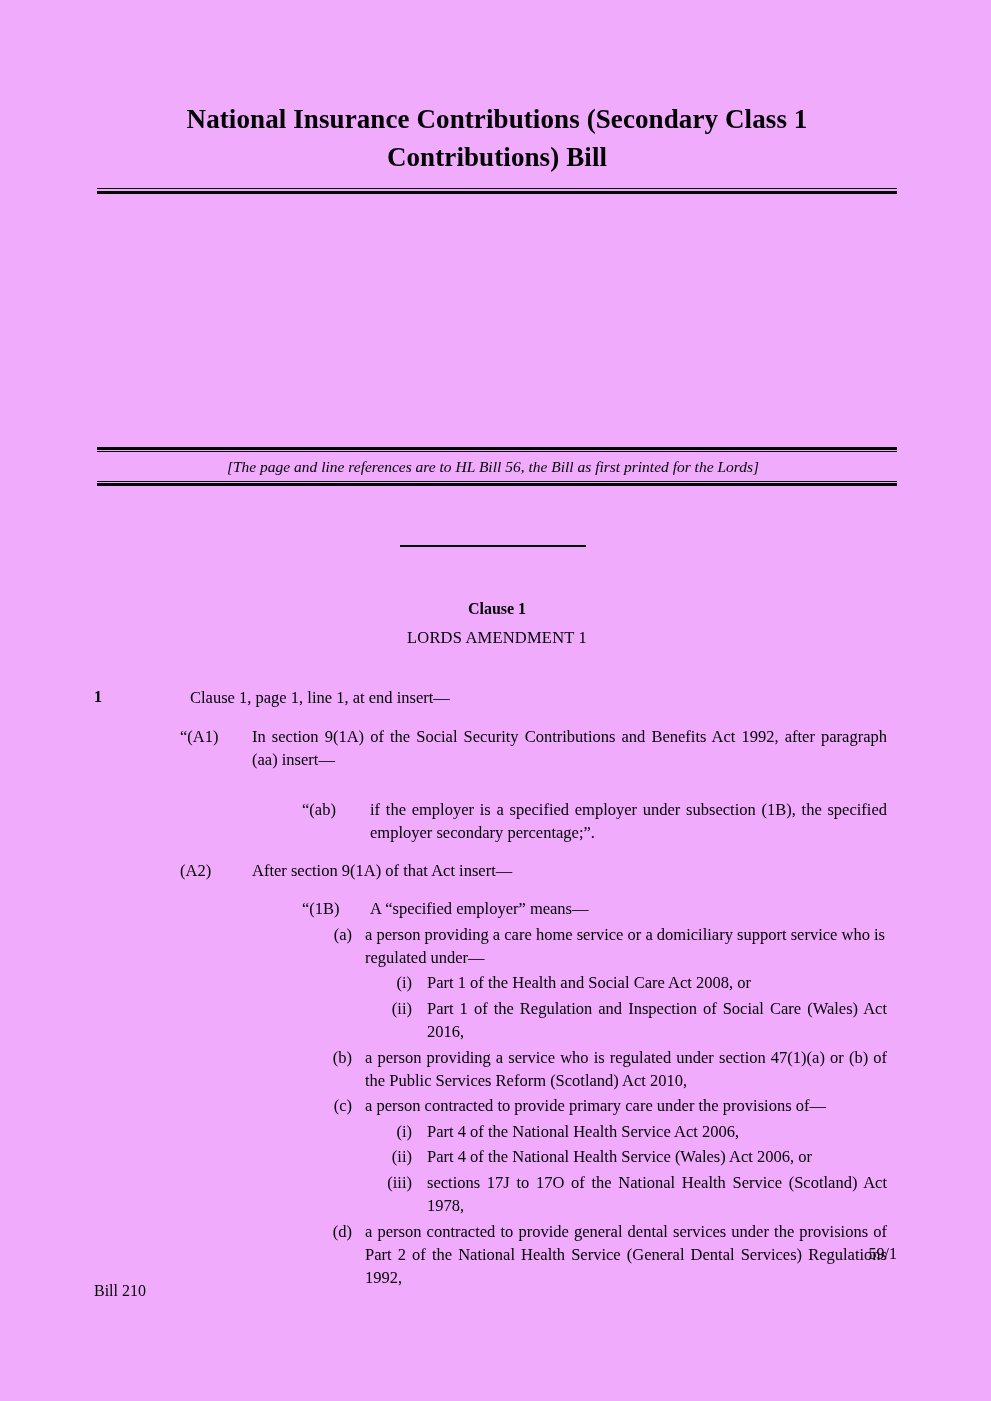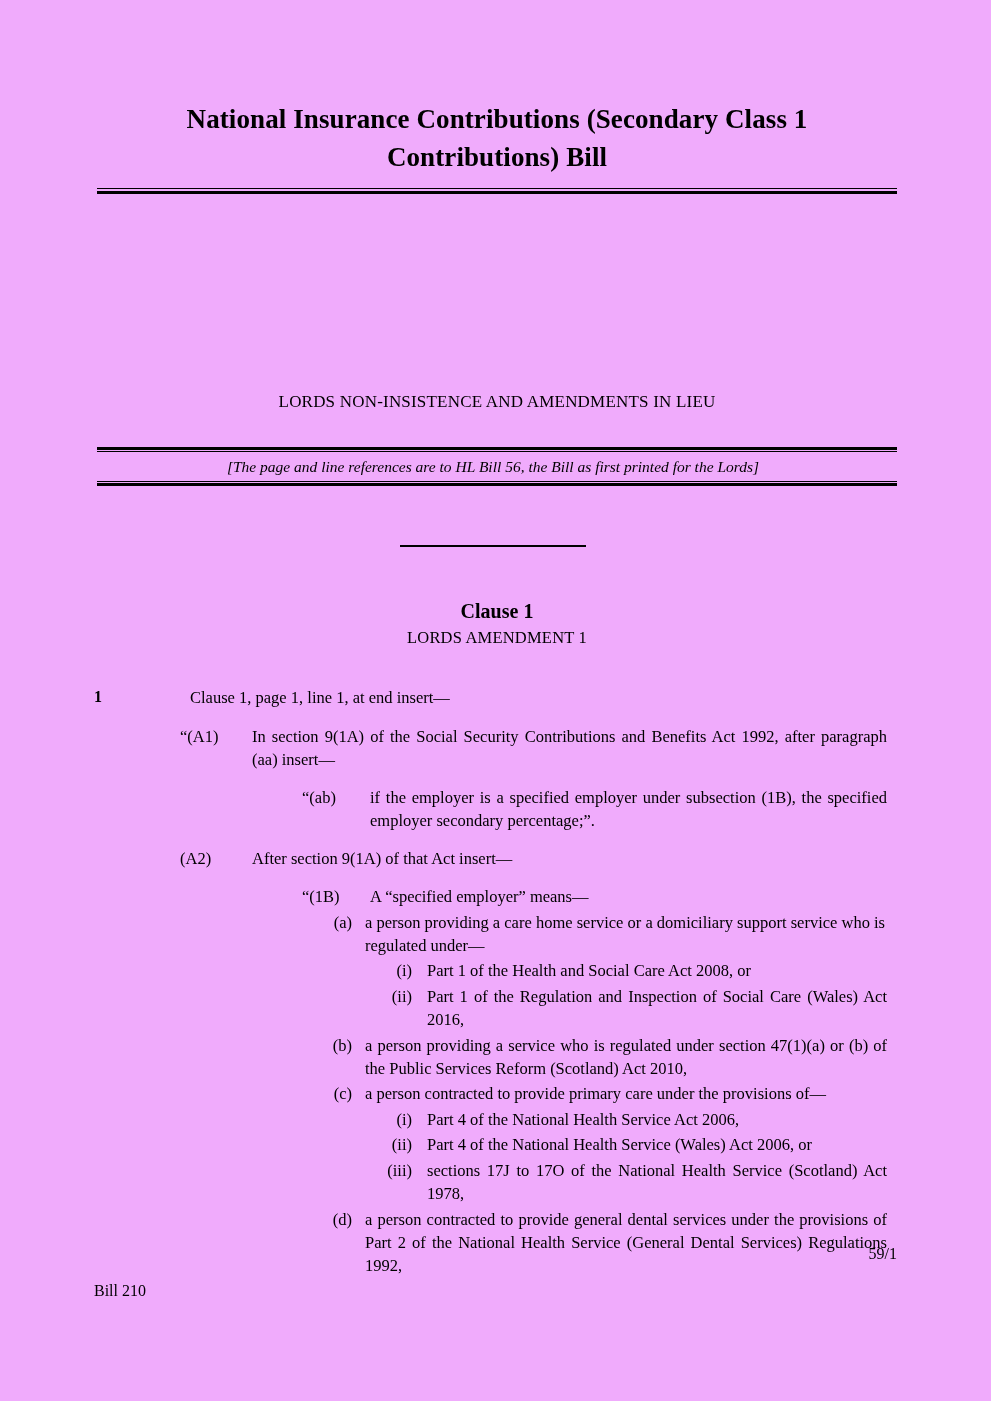--- a/index.html
+++ b/index.html
@@ -92,21 +92,21 @@
     font-size: 15.5px;
   }
 
   .clause-heading {
     position: absolute;
     left: 97px;
     top: 600px;
     width: 800px;
     text-align: center;
     font-weight: bold;
-    font-size: 20px;
+    font-size: 16px;
   }
   .amendment-heading {
     position: absolute;
     left: 97px;
     top: 628px;
     width: 800px;
     text-align: center;
     font-size: 16.5px;
     letter-spacing: 0.2px;
   }
@@ -131,21 +131,21 @@
     position: absolute;
     left: 94px;
     top: 0;
     font-weight: bold;
     font-size: 16px;
   }
 
   
   .row {
     position: relative;
-    margin-top: 14px;
+    margin-top: 26px;
   }
   .row .lbl {
     position: absolute;
     top: 0;
     text-align: left;
     white-space: nowrap;
   }
   .row .txt {
     display: block;
     padding-right: 104px;
@@ -203,21 +203,20 @@
   <div class="title-block">
     <div class="doc-title">National Insurance Contributions (Secondary Class 1 Contributions) Bill</div>
   </div>
 
   <div class="rule-group" id="top-rule">
     <div class="rule-thin"></div>
     <div class="rule-gap"></div>
     <div class="rule-thick"></div>
   </div>
 
-  <div class="section-heading">LORDS NON-INSISTENCE AND AMENDMENTS IN LIEU</div>
 
   <div class="rule-group" id="note-rule-top">
     <div class="rule-thick"></div>
     <div class="rule-gap-sm"></div>
     <div class="rule-thin"></div>
   </div>
 
   <div class="note-line">[The page and line references are to HL Bill 56, the Bill as first printed for the Lords]</div>
 
   <div class="rule-group" id="note-rule-bottom">

